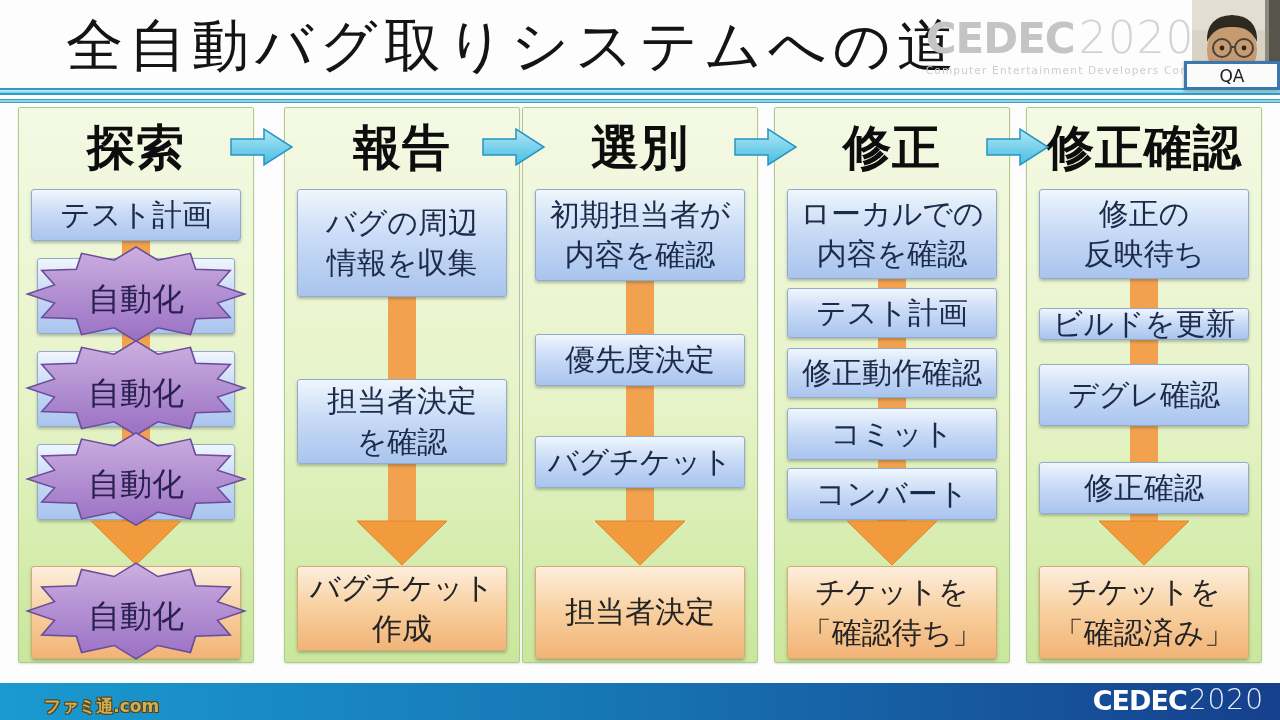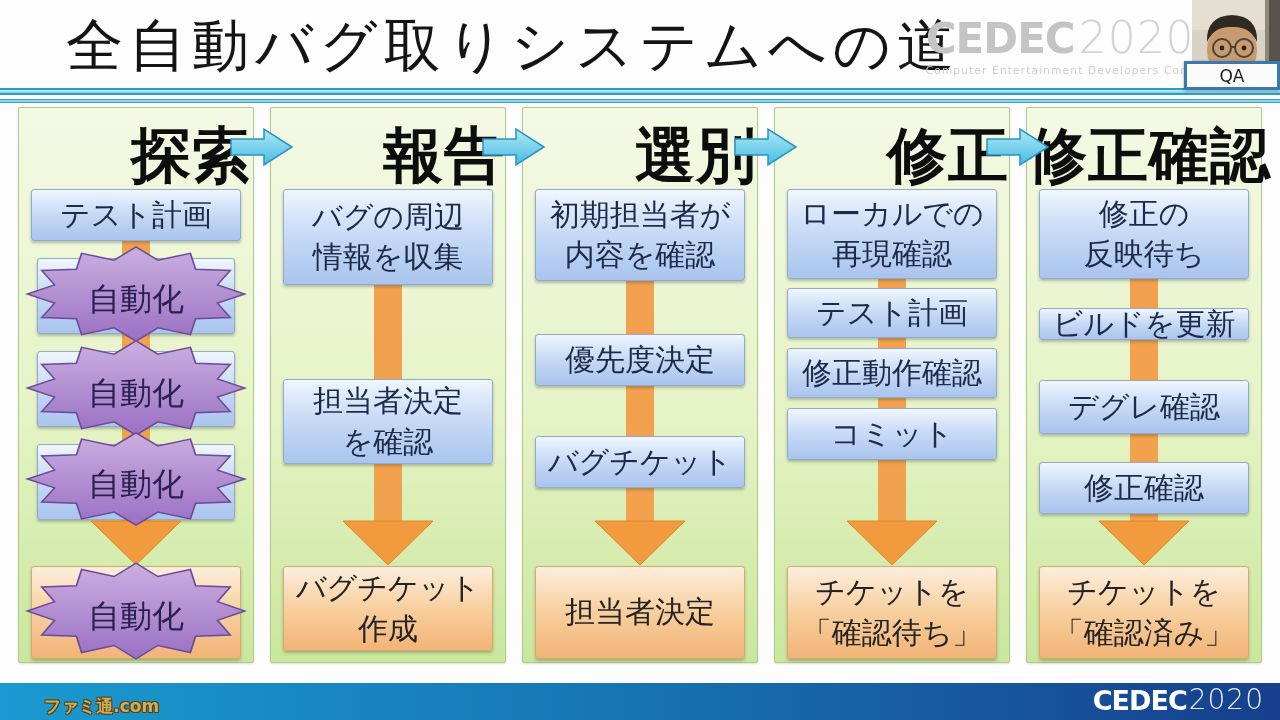--- a/index.html
+++ b/index.html
@@ -30,22 +30,22 @@
     border-top:2px solid #2e9cc8;border-bottom:2px solid #2e9cc8;box-sizing:border-box;}
   .rule2{position:absolute;left:0;right:0;top:99px;height:4px;background:#8cd4e8;
     border-top:1px solid #38a4cc;border-bottom:1px solid #38a4cc;box-sizing:border-box;}
   
   .panel{
     position:absolute;top:107px;width:236px;height:556px;box-sizing:border-box;
     background:linear-gradient(180deg,#f4f9e4 0%,#e6f3c6 55%,#c9e79c 100%);
     border:1px solid #b2c98c;border-radius:2px;box-shadow:0 1px 2px rgba(0,0,0,.12);
   }
   .panel-header{
-    position:absolute;top:8px;left:0;right:0;text-align:right;
-    font-size:60px;font-weight:600;color:#0d0d0d;letter-spacing:1px;white-space:nowrap;
+    position:absolute;top:8px;left:0;right:0;text-align:center;
+    font-size:48px;font-weight:600;color:#0d0d0d;letter-spacing:1px;white-space:nowrap;
   }
   .bluebox,.orangebox{
     position:absolute;left:12px;right:12px;box-sizing:border-box;z-index:1;
     border-radius:3px;display:flex;align-items:center;justify-content:center;text-align:center;
     font-size:30px;line-height:1.35;color:#1c2b4a;white-space:pre-line;
     box-shadow:0 2px 3px rgba(40,60,40,.3);
   }
   .bluebox{background:linear-gradient(180deg,#eff6fd 0%,#c9dbf6 45%,#a9c4ee 100%);border:1px solid #94aacc;}
   .orangebox{background:linear-gradient(180deg,#fdeedd 0%,#f8cf9e 50%,#f2b377 100%);border:1px solid #d9a873;color:#242424;}
   .obar{position:absolute;left:50%;transform:translateX(-50%);width:28px;background:#f2a14f;z-index:0;}
@@ -146,24 +146,24 @@
       </svg>
     <div class="orangebox" style="top:458px;height:93px"></div>
     <div class="burst" style="left:6px;right:6px;top:452px;height:102px">
       <svg viewBox="0 0 200 100" preserveAspectRatio="none">
           <polygon points="198,50 173.4,59.1 184.9,73.5 153.7,74.7 149,90.7 119.7,83.8 100,97 80.3,83.8 51,90.7 46.3,74.7 15.1,73.5 26.6,59.1 2,50 26.6,40.9 15.1,26.5 46.3,25.3 51,9.3 80.3,16.2 100,3 119.7,16.2 149,9.3 153.7,25.3 184.9,26.5 173.4,40.9" fill="url(#gp)" stroke="#6b4c9a" stroke-width="1.5"></polygon>
         </svg>
       <div class="lbl">自動化</div>
     </div>
   </div>
 
-  <div class="panel" style="left:270px">
+  <div class="panel" style="left:284px">
     <div class="panel-header">報告</div>
     <div class="obar" style="top:170px;height:248px"></div>
-    <div class="bluebox" style="top:81px;height:96px">バグの周辺
+    <div class="bluebox" style="top:81px;height:108px">バグの周辺
 情報を収集</div>
     <div class="bluebox" style="top:271px;height:85px">担当者決定
 を確認</div>
     <svg class="ohead" viewBox="0 0 94 46">
         <polygon points="2,1 92,1 47,45" fill="#f29a3e" stroke="#e08826" stroke-width="1"></polygon>
       </svg>
     <div class="orangebox" style="top:458px;height:85px">バグチケット
 作成</div>
   </div>
 
@@ -177,38 +177,39 @@
     <svg class="ohead" viewBox="0 0 94 46">
         <polygon points="2,1 92,1 47,45" fill="#f29a3e" stroke="#e08826" stroke-width="1"></polygon>
       </svg>
     <div class="orangebox" style="top:458px;height:93px">担当者決定</div>
   </div>
 
   <div class="panel" style="left:774px">
     <div class="panel-header">修正</div>
     <div class="obar" style="top:168px;height:250px"></div>
     <div class="bluebox" style="top:81px;height:90px">ローカルでの
-再現確認</div>
+内容を確認</div>
     <div class="bluebox" style="top:180px;height:50px">テスト計画</div>
     <div class="bluebox" style="top:240px;height:50px">修正動作確認</div>
     <div class="bluebox" style="top:300px;height:52px">コミット</div>
+    <div class="bluebox" style="top:360px;height:52px">コンバート</div>
     <svg class="ohead" viewBox="0 0 94 46">
         <polygon points="2,1 92,1 47,45" fill="#f29a3e" stroke="#e08826" stroke-width="1"></polygon>
       </svg>
     <div class="orangebox" style="top:458px;height:93px">チケットを
 「確認待ち」</div>
   </div>
 
   <div class="panel" style="left:1026px">
     <div class="panel-header">修正確認</div>
     <div class="obar" style="top:168px;height:250px"></div>
     <div class="bluebox" style="top:81px;height:90px">修正の
 反映待ち</div>
     <div class="bluebox" style="top:200px;height:32px">ビルドを更新</div>
-    <div class="bluebox" style="top:272px;height:54px">デグレ確認</div>
+    <div class="bluebox" style="top:256px;height:62px">デグレ確認</div>
     <div class="bluebox" style="top:354px;height:52px">修正確認</div>
     <svg class="ohead" viewBox="0 0 94 46">
         <polygon points="2,1 92,1 47,45" fill="#f29a3e" stroke="#e08826" stroke-width="1"></polygon>
       </svg>
     <div class="orangebox" style="top:458px;height:93px">チケットを
 「確認済み」</div>
   </div>
 
   <svg class="harrow" style="left:229px" viewBox="0 0 64 42">
       <polygon points="1,13 34,13 34,3 62,21 34,39 34,29 1,29" fill="url(#gc)" stroke="#2694c0" stroke-width="1.5"></polygon>

